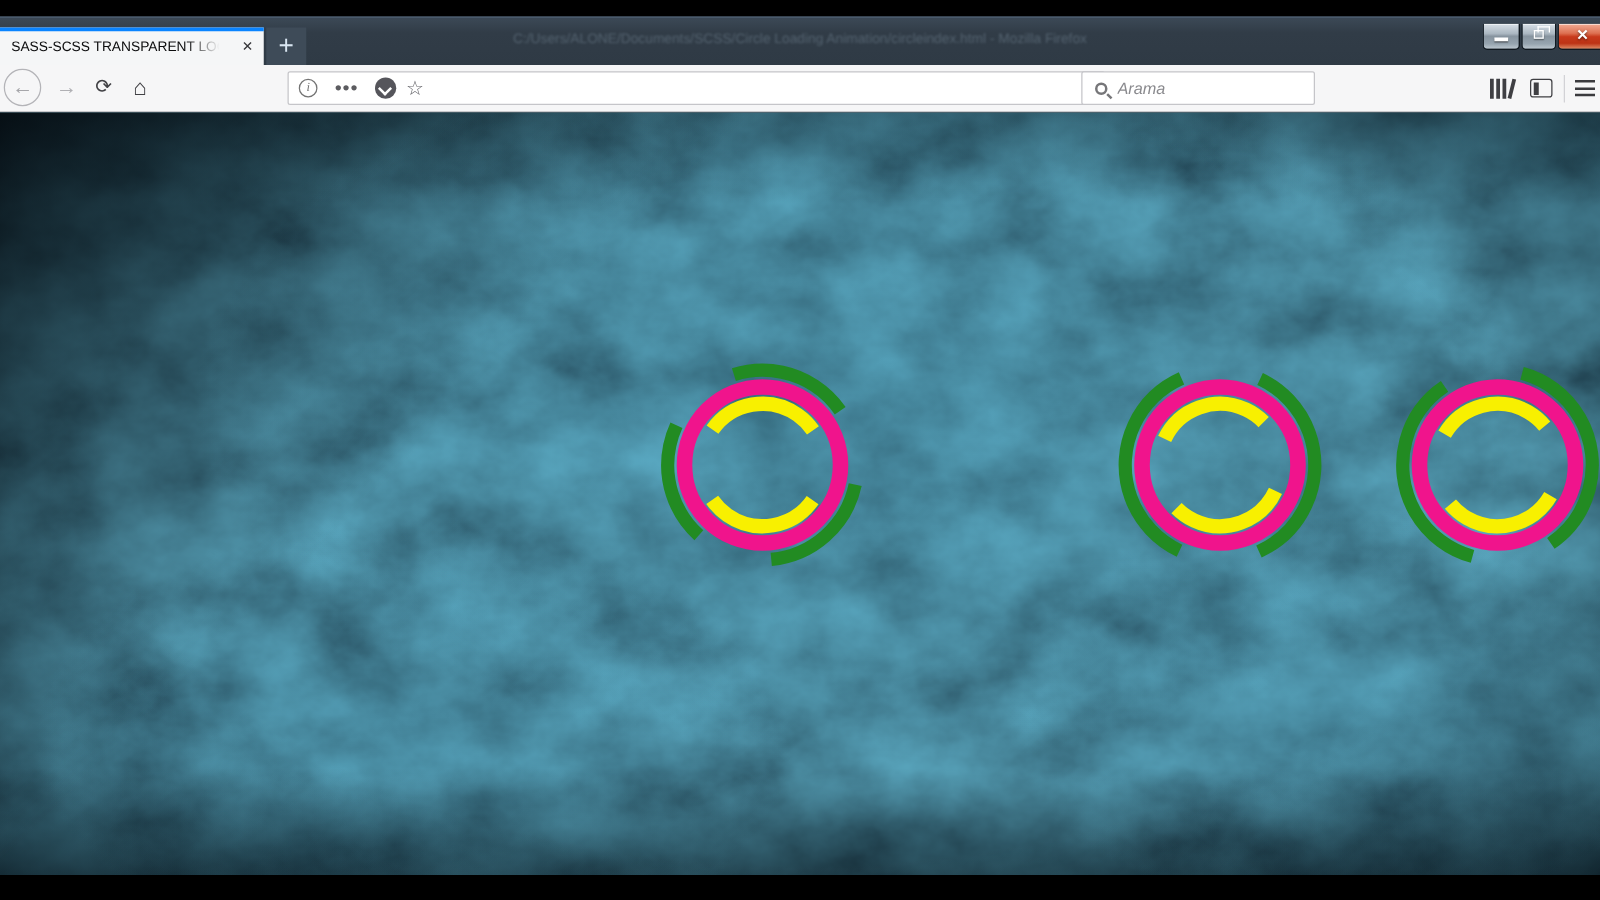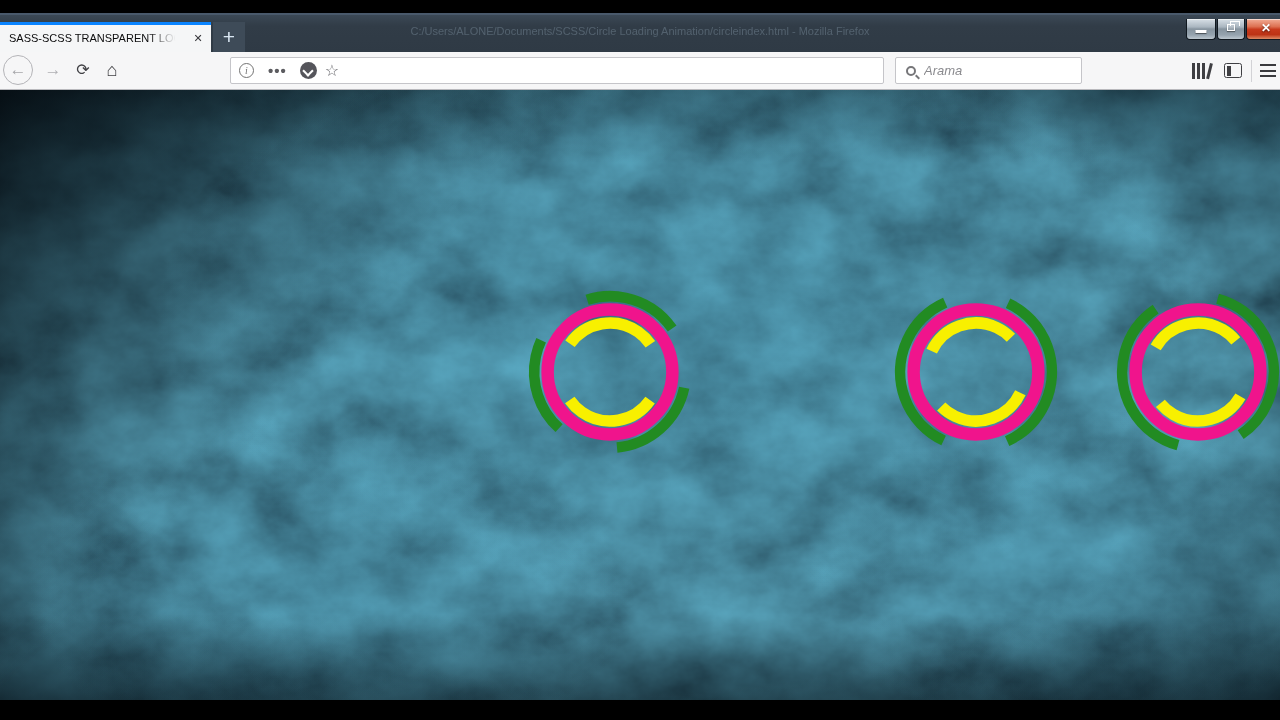--- a/index.html
+++ b/index.html
@@ -55,21 +55,21 @@
   .back-circle { position:absolute; left:1px; top:3px; width:30px; height:30px;
     border:1.5px solid #b4b4b8; border-radius:50%;
     font-size:17px; line-height:28px; color:#a6a6aa; text-align:center; }
   .fwd { left:40px; width:26px; font-size:17px; line-height:36px; color:#b0b0b4; }
   .reload { left:70px; width:26px; font-size:16px; line-height:36px; color:#414145; }
   .home { left:99px; width:26px; font-size:18px; line-height:36px; color:#414145; }
 
   .field { position:absolute; top:5px; height:27px; background:#fff;
     border:1px solid #c5c5c9; border-radius:2px; display:flex; align-items:center; }
   .urlbar { left:230px; width:654px; }
-  .searchbar { left:895px; width:187px; }
+  .searchbar { left:865px; width:187px; }
   .field input { border:none; outline:none; background:transparent; flex:1;
     font-family:"Liberation Sans", sans-serif; font-size:13px; color:#2a2a2e; min-width:0; }
   .searchbar input::placeholder { font-style:italic; color:#8a8a8e; opacity:1; }
   .info-icon { width:15px; height:15px; margin:0 7px 0 8px; border:1px solid #737373;
     border-radius:50%; font-size:10px; line-height:13px; text-align:center;
     color:#737373; font-family:"Liberation Serif", serif; font-style:italic; flex:none; }
   .dots-icon { font-size:15px; font-weight:bold; color:#5c5c60; letter-spacing:1px;
     margin:0 7px; flex:none; }
   .pocket-icon { width:17px; height:17px; border-radius:50%; background:#55555b;
     position:relative; margin:0 6px; flex:none; }

